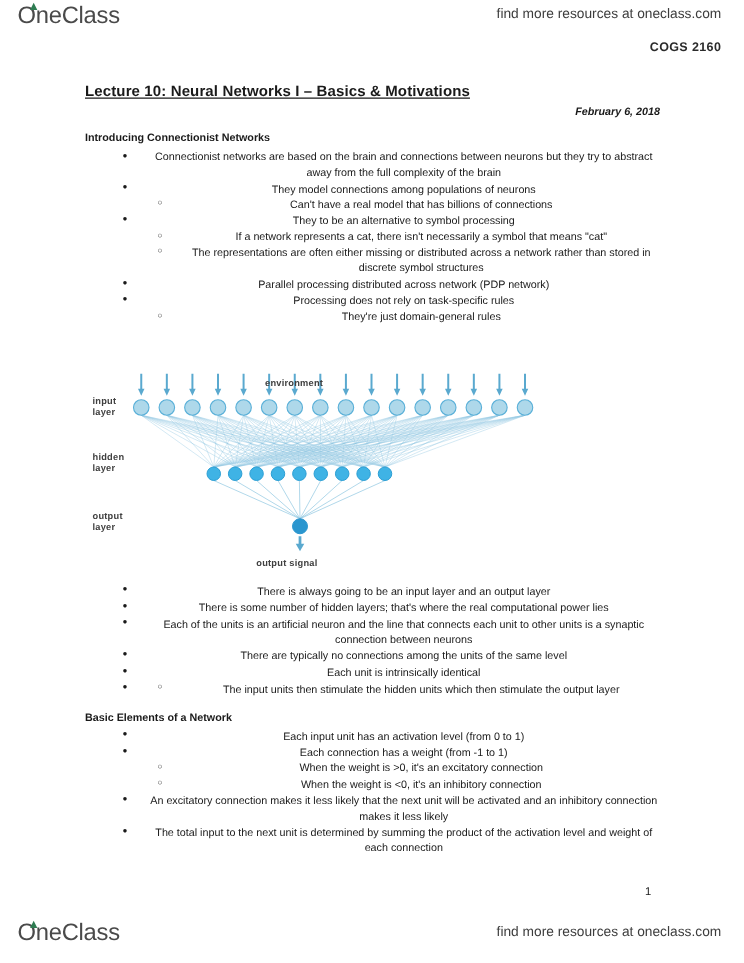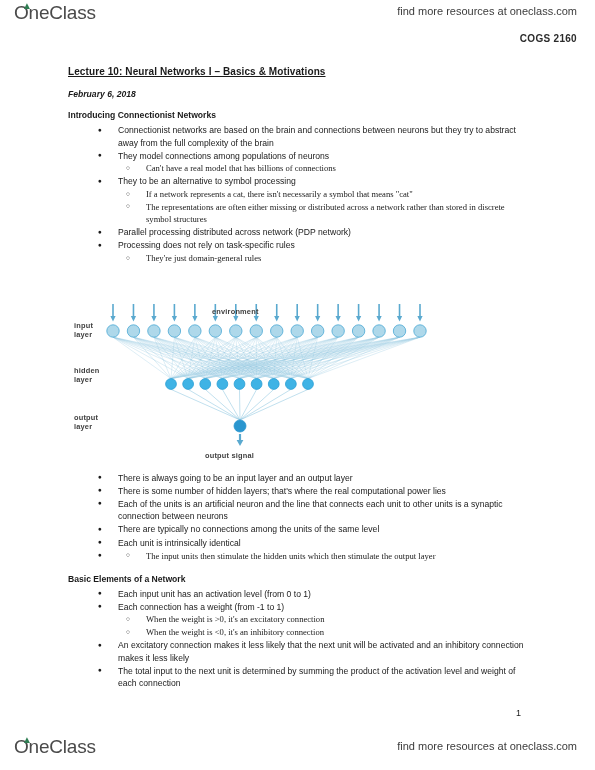--- a/index.html
+++ b/index.html
@@ -62,68 +62,69 @@
   }
 
   
   .notes {
     position: absolute;
     left: 68px;
     top: 66px;
     width: 460px;
   }
   .doc-title {
-    font-size: 10px;
+    font-size: 12px;
     font-weight: bold;
     text-decoration: underline;
-    margin: 0 0 12px 0;
+    margin: 0 0 4px 0;
     letter-spacing: 0.1px;
   }
   .doc-date {
     font-size: 8.6px;
     font-style: italic;
     font-weight: bold;
     margin: 0 0 11px 0;
+    text-align: right;
   }
   .section-head {
     font-size: 8.6px;
     font-weight: bold;
     margin: 0 0 4px 0;
   }
   ul.lvl1 {
     list-style: none;
     margin: 0;
     padding: 0 0 0 28px;
   }
   ul.lvl1 > li {
     position: relative;
     font-size: 8.6px;
     line-height: 12.6px;
     margin: 0 0 0.5px 0;
     padding-left: 22px;
+    text-align: center;
   }
   ul.lvl1 > li::before {
     content: "\25CF";
     position: absolute;
     left: 2px;
     top: -0.5px;
     font-size: 6.5px;
   }
   ul.lvl2 {
     list-style: none;
     margin: 0;
     padding: 0;
   }
   ul.lvl2 > li {
     position: relative;
     font-size: 8.6px;
     line-height: 12.6px;
     padding-left: 28px;
     margin: 0;
-    font-family: Liberation Serif, serif;
   }
   ul.lvl2 > li::before {
     content: "\25CB";
     position: absolute;
     left: 8px;
     top: -0.3px;
     font-size: 6.5px;
   }
   .gap {
     height: 11px;

